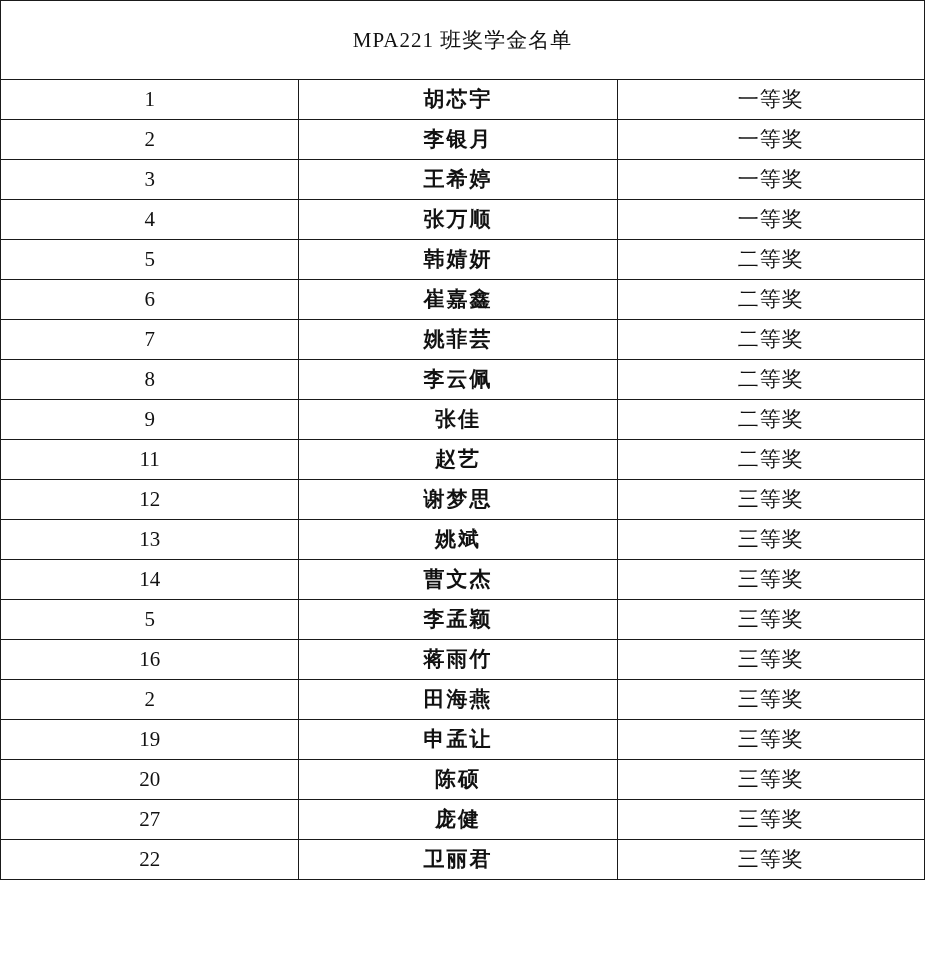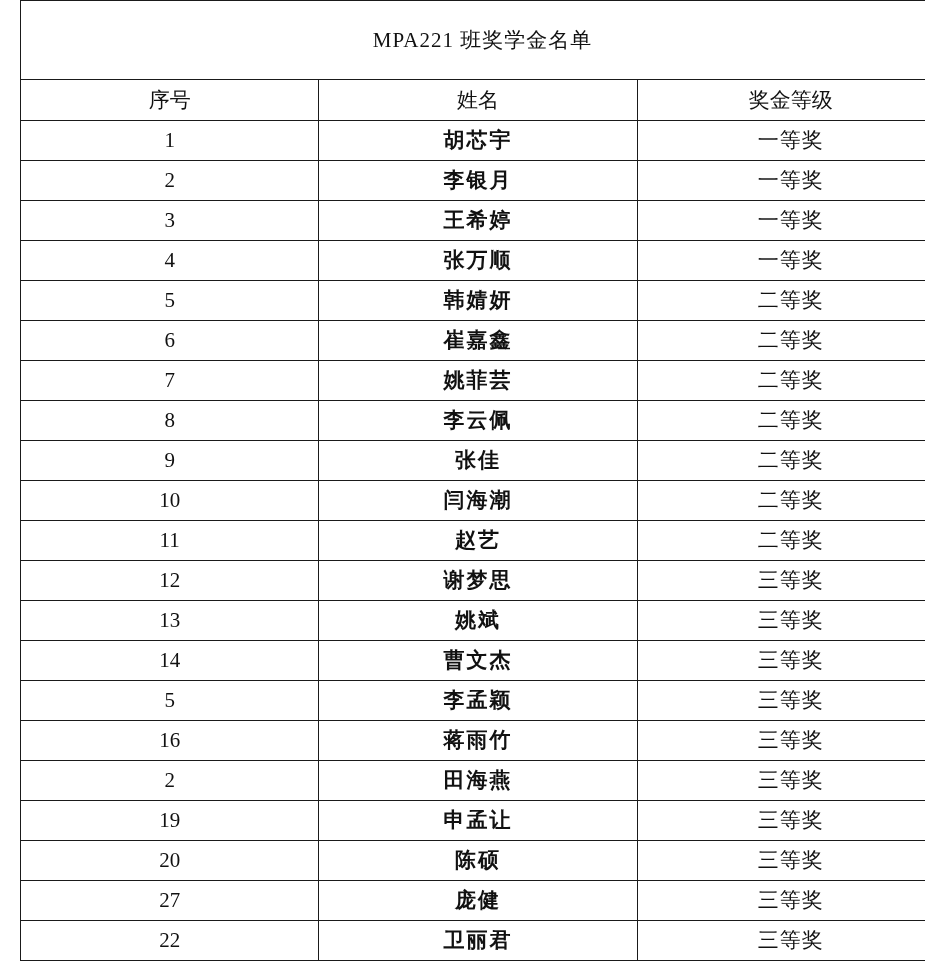--- a/index.html
+++ b/index.html
@@ -13,21 +13,20 @@
     font-family: "Liberation Serif", "DejaVu Serif", serif;
     color: #000000;
     overflow: hidden;
   }
   .page {
     width: 925px;
     height: 975px;
     box-sizing: border-box;
     position: relative;
     background: #ffffff;
-    padding-left: 20px;
   }
   .doc-table {
     border-collapse: collapse;
     table-layout: fixed;
     width: 925px;
     margin: 0;
   }
   .doc-table td {
     border: 1px solid #1a1a1a;
     text-align: center;
@@ -77,25 +76,20 @@
     <colgroup>
       <col class="col-idx">
       <col class="col-name">
       <col class="col-level">
     </colgroup>
     <tbody>
       <tr>
         <td class="title-cell" colspan="3">MPA221 班奖学金名单</td>
       </tr>
       <tr>
-        <td class="header-cell">序号</td>
-        <td class="header-cell">姓名</td>
-        <td class="header-cell">奖金等级</td>
-      </tr>
-      <tr>
         <td class="body-cell idx-cell">1</td>
         <td class="body-cell name-cell">胡芯宇</td>
         <td class="body-cell level-cell">一等奖</td>
       </tr>
       <tr>
         <td class="body-cell idx-cell">2</td>
         <td class="body-cell name-cell">李银月</td>
         <td class="body-cell level-cell">一等奖</td>
       </tr>
       <tr>
@@ -124,25 +118,20 @@
         <td class="body-cell level-cell">二等奖</td>
       </tr>
       <tr>
         <td class="body-cell idx-cell">8</td>
         <td class="body-cell name-cell">李云佩</td>
         <td class="body-cell level-cell">二等奖</td>
       </tr>
       <tr>
         <td class="body-cell idx-cell">9</td>
         <td class="body-cell name-cell">张佳</td>
-        <td class="body-cell level-cell">二等奖</td>
-      </tr>
-      <tr>
-        <td class="body-cell idx-cell">10</td>
-        <td class="body-cell name-cell">闫海潮</td>
         <td class="body-cell level-cell">二等奖</td>
       </tr>
       <tr>
         <td class="body-cell idx-cell">11</td>
         <td class="body-cell name-cell">赵艺</td>
         <td class="body-cell level-cell">二等奖</td>
       </tr>
       <tr>
         <td class="body-cell idx-cell">12</td>
         <td class="body-cell name-cell">谢梦思</td>

